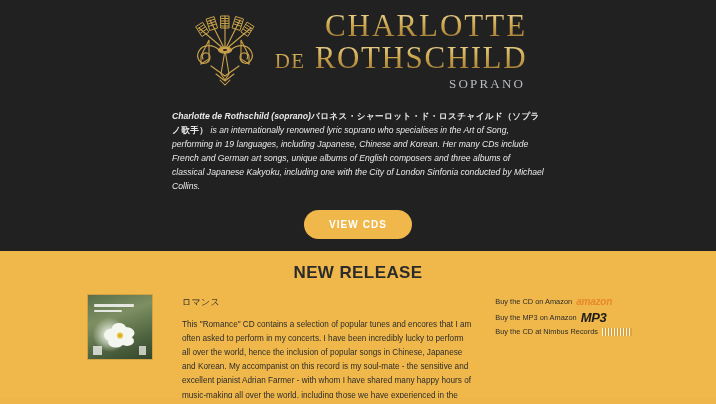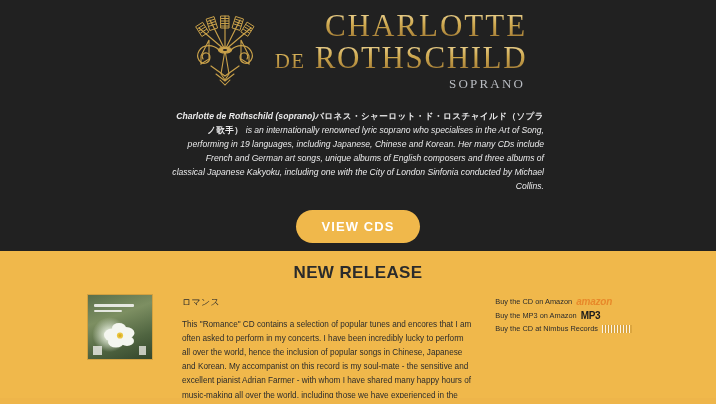--- a/index.html
+++ b/index.html
@@ -41,33 +41,33 @@
   }
   .wm-line2 .small { font-size:21px; letter-spacing:1.3px;margin-top:32px; }
   .wm-line3 {
     font-family:"Liberation Serif", serif;
     font-size:13px; letter-spacing:2.2px;
     color:#b9bcc2; margin-top:2px; margin-right:2px;
   }
 
   .intro {
     width:372px; margin:18px auto 8px;
-    text-align:right;
+    text-align:left;
     font-size:8.6px; line-height:1.62;
     font-style:italic;
     color:#e9e9ea;
   }
   .intro b { font-weight:bold; font-style:italic; }
   .intro .jp { font-style:normal; font-weight:bold; letter-spacing:.4px; }
 
   .cta-wrap { text-align:center; margin-top:16px; }
   .cta {
     display:inline-block;
     background:#f0b84b; color:#ffffff;
-    font-size:13px; font-weight:bold; letter-spacing:1.1px;
+    font-size:10px; font-weight:bold; letter-spacing:1.1px;
     padding:9px 25px; border-radius:20px;
     border:none; cursor:pointer;
   }
 
   
   .release {
     position:absolute; left:0; top:251px; width:716px; height:147px;
     background:#f0b84b;
   }
   .release-title {
@@ -111,21 +111,21 @@
   .buy-row {
     display:flex; align-items:center; gap:4px;
     font-size:7.4px; color:#2c2c2c; line-height:1.0;
     margin-bottom:4px; cursor:pointer;
   }
   .badge-amazon {
     font-size:10px; font-weight:bold; color:#e8892a; letter-spacing:-.2px;
     font-style:italic;
   }
   .badge-mp3 {
-    font-size:10px; font-weight:bold; color:#1b1b1b; 
+    font-size:13px; font-weight:bold; color:#1b1b1b; font-style:italic;
     letter-spacing:-.3px;
     text-align:center;
   }
   .badge-nimbus {
     width:30px; height:8px;
     background:repeating-linear-gradient(90deg,#fff 0 1.5px,#d8a23c 1.5px 3px);
     opacity:.85;
   }
 
   .footer-band {

